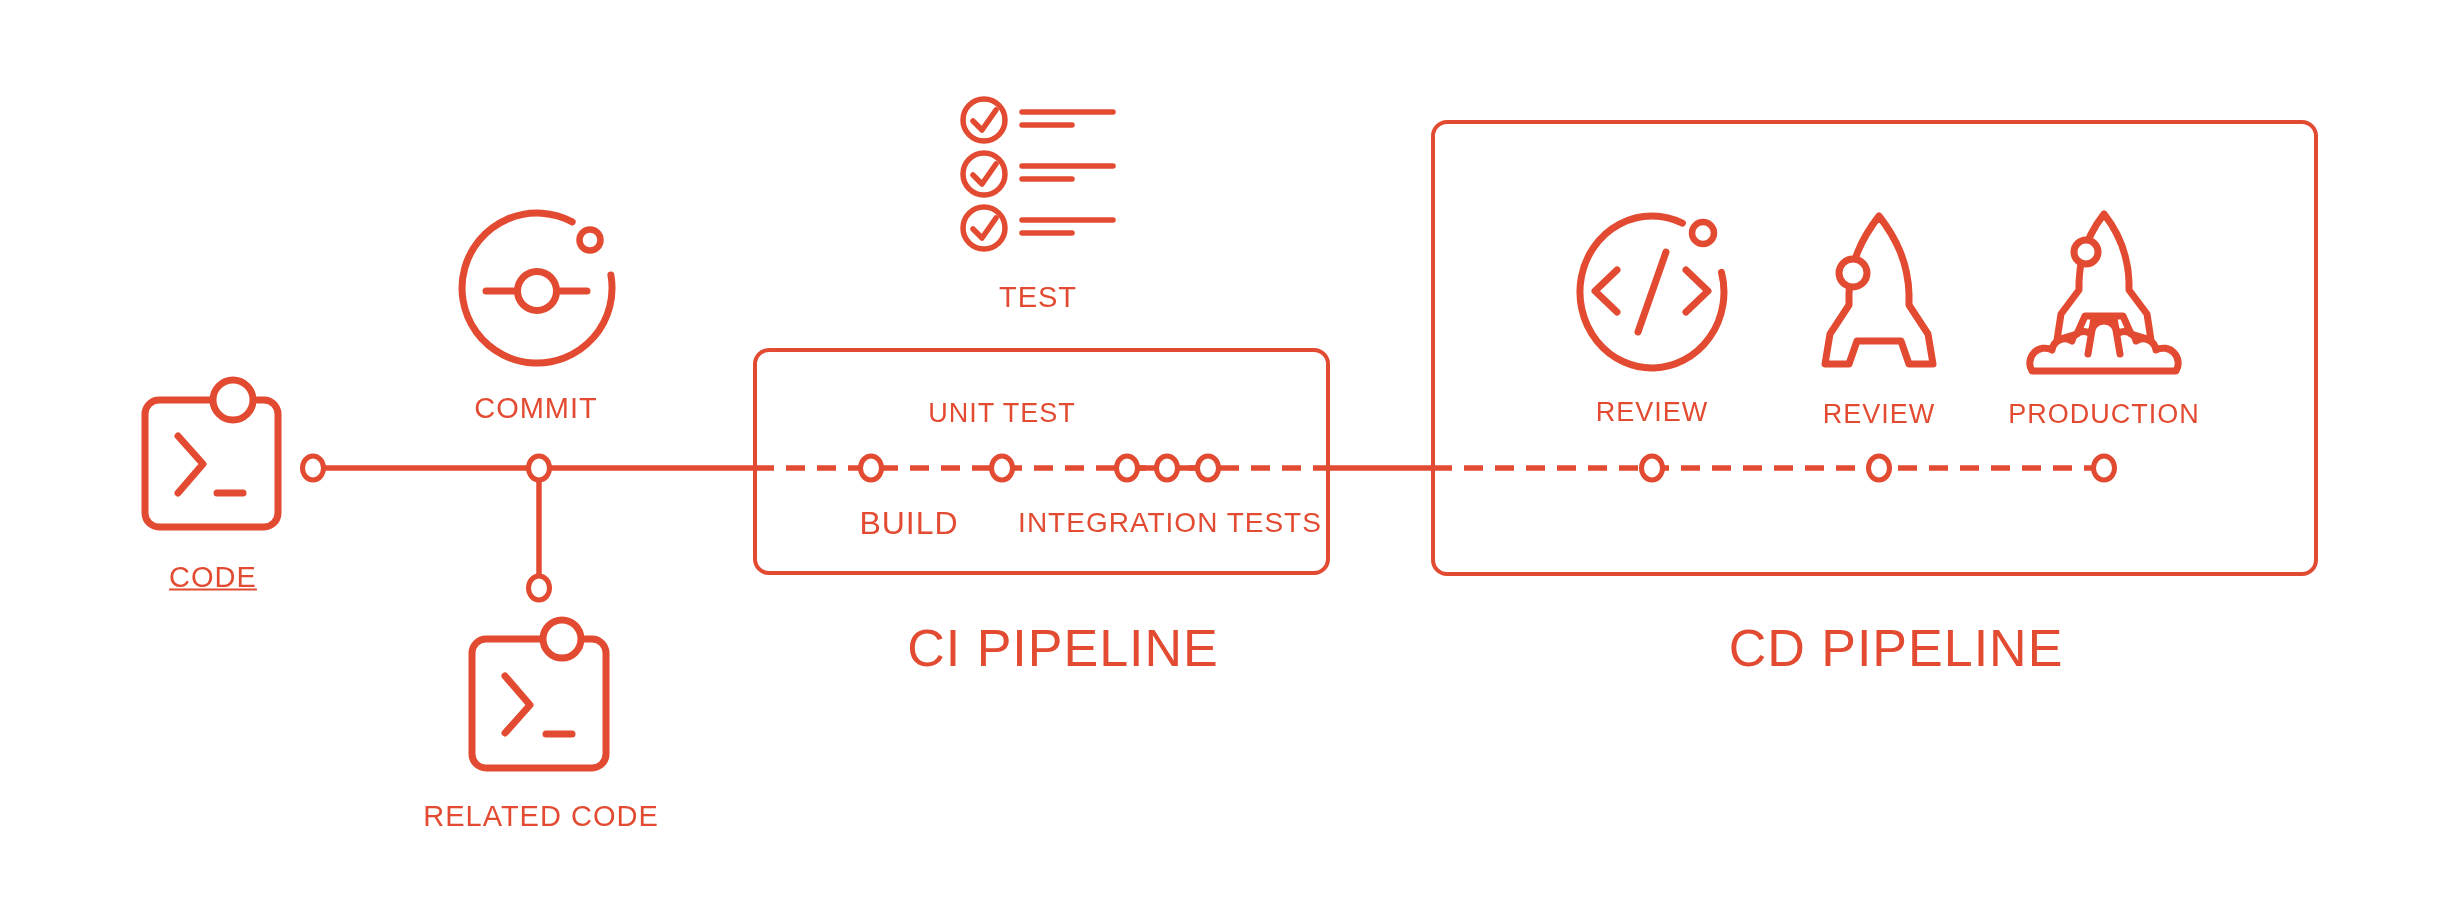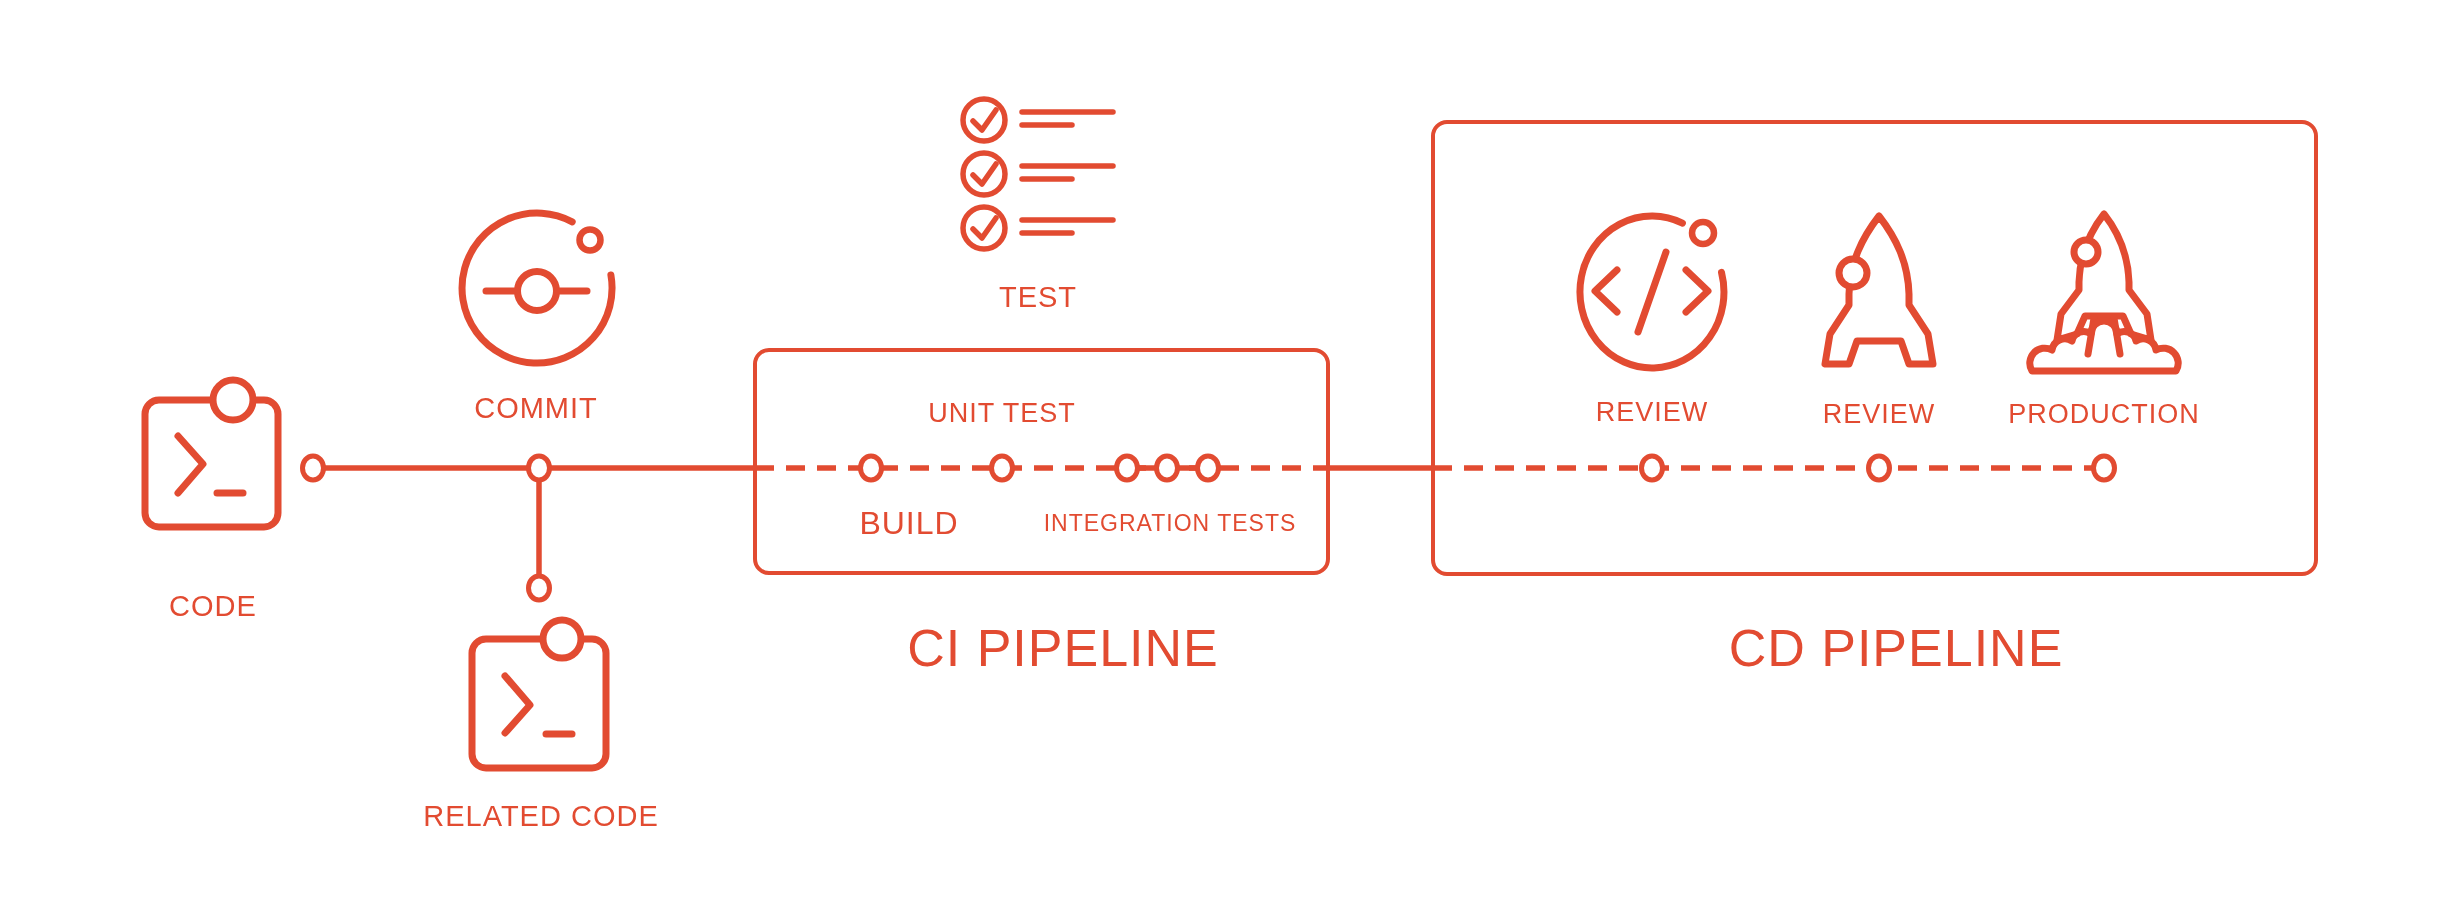--- a/index.html
+++ b/index.html
@@ -134,27 +134,27 @@
         A15,15 0 0 1 2052,350
         A13,13 0 0 1 2072,341
         A12,12 0 0 1 2091,334
         A13,13 0 0 1 2117,334
         A12,12 0 0 1 2136,341
         A13,13 0 0 1 2156,350
         A15,15 0 0 1 2176,371 Z"></path>
     </g>
   </svg>
 
-  <div class="lbl" style="left:213px;  top:606px;">CODE</div>
+  <div class="lbl" style="left:213px;  top:577px;text-decoration:underline;">CODE</div>
   <div class="lbl" style="left:536px;  top:408px;">COMMIT</div>
   <div class="lbl" style="left:541px;  top:816px;">RELATED CODE</div>
 
   <div class="lbl" style="left:1038px; top:297px;">TEST</div>
   <div class="lbl" style="left:1002px; top:413px; font-size:27px;">UNIT TEST</div>
   <div class="lbl" style="left:909px;  top:523px; font-size:32px;">BUILD</div>
-  <div class="lbl" style="left:1170px; top:523px; font-size:23px;">INTEGRATION TESTS</div>
+  <div class="lbl" style="left:1170px; top:523px; font-size:28px;">INTEGRATION TESTS</div>
   <div class="lbl lbl-big" style="left:1041px; top:648px;">CI PIPELINE</div>
 
   <div class="lbl" style="left:1652px; top:412px; font-size:27px;">REVIEW</div>
   <div class="lbl" style="left:1879px; top:414px; font-size:27px;">REVIEW</div>
   <div class="lbl" style="left:2104px; top:414px; font-size:27px;">PRODUCTION</div>
   <div class="lbl lbl-big" style="left:1874px; top:648px;">CD PIPELINE</div>
 </div>
 
 </body></html>

